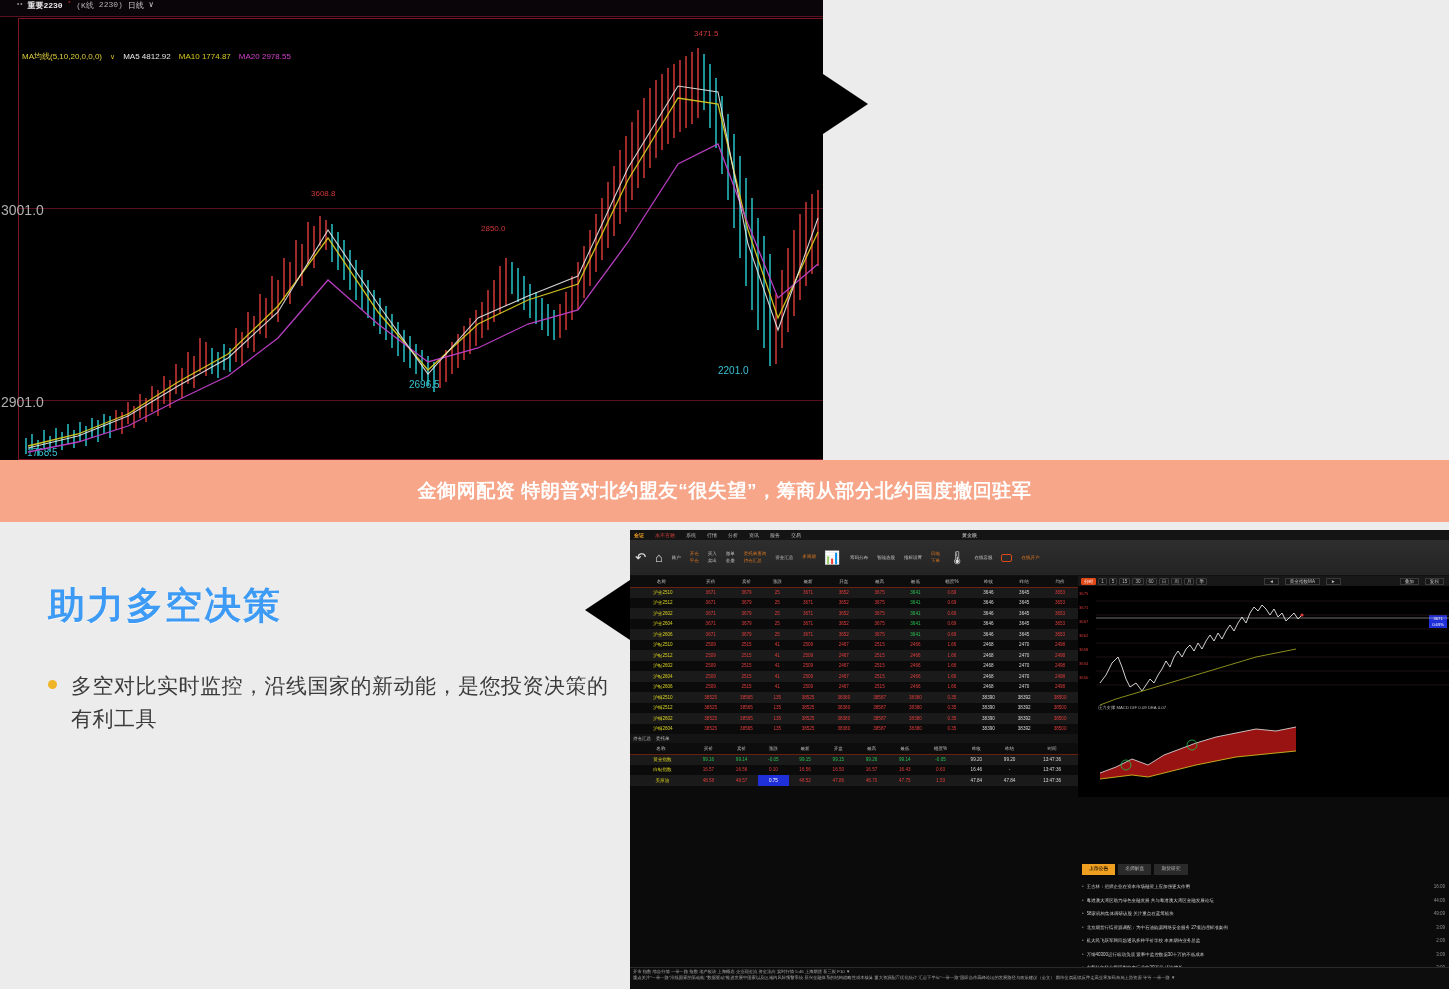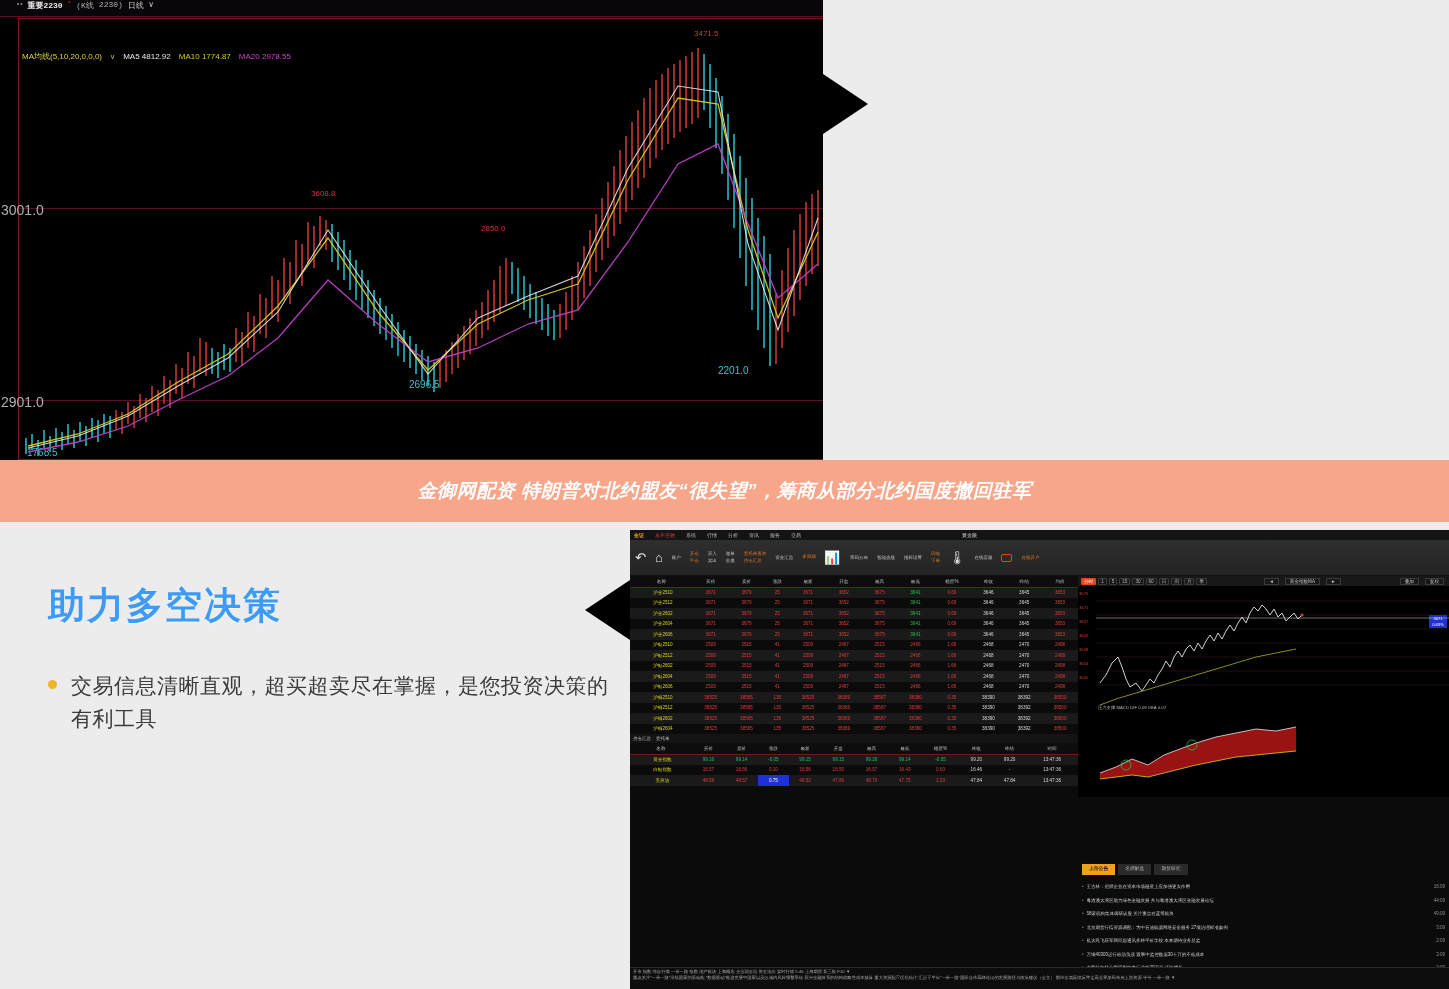--- a/index.html
+++ b/index.html
@@ -86,21 +86,20 @@
   }
 
   
   .banner {
     position:absolute; left:0; top:460px; width:1449px; height:62px;
     background:#f7a68a; display:flex; align-items:center; justify-content:center;
   }
   .banner-text {
     color:#ffffff; font-size:19px; font-weight:bold; letter-spacing:.6px;
     white-space:nowrap;
-    font-style:italic;
   }
 
   
   .bottom-section { position:absolute; left:0; top:522px; width:1449px; height:467px; background:#ececec; }
   .text-panel-bottom { position:absolute; left:48px; top:62px; width:570px; }
   .bullets-bottom { margin-top:42px; }
 
   
   .terminal {
     position:absolute; left:630px; top:530px; width:819px; height:459px;
@@ -293,21 +292,21 @@
 <div class="banner">
   <span class="banner-text">金御网配资 特朗普对北约盟友“很失望”，筹商从部分北约国度撤回驻军</span>
 </div>
 
 <div class="bottom-section">
   <div class="text-panel-bottom">
     <div class="headline headline-bottom">助力多空决策</div>
     <div class="bullets bullets-bottom">
       <div class="bullet-row">
         <span class="bullet-dot"></span>
-        <span class="bullet-text">交易信息清晰直观，超买超卖尽在掌握，是您投资决策的有利工具</span>
+        <span class="bullet-text">多空对比实时监控，沿线国家的新动能，是您投资决策的有利工具</span>
       </div>
     </div>
   </div>
 </div>
 
 <div class="pointer-left" style="left:585px; top:580px;"></div>
 
 <div class="terminal">
 
   <div class="term-menubar">

